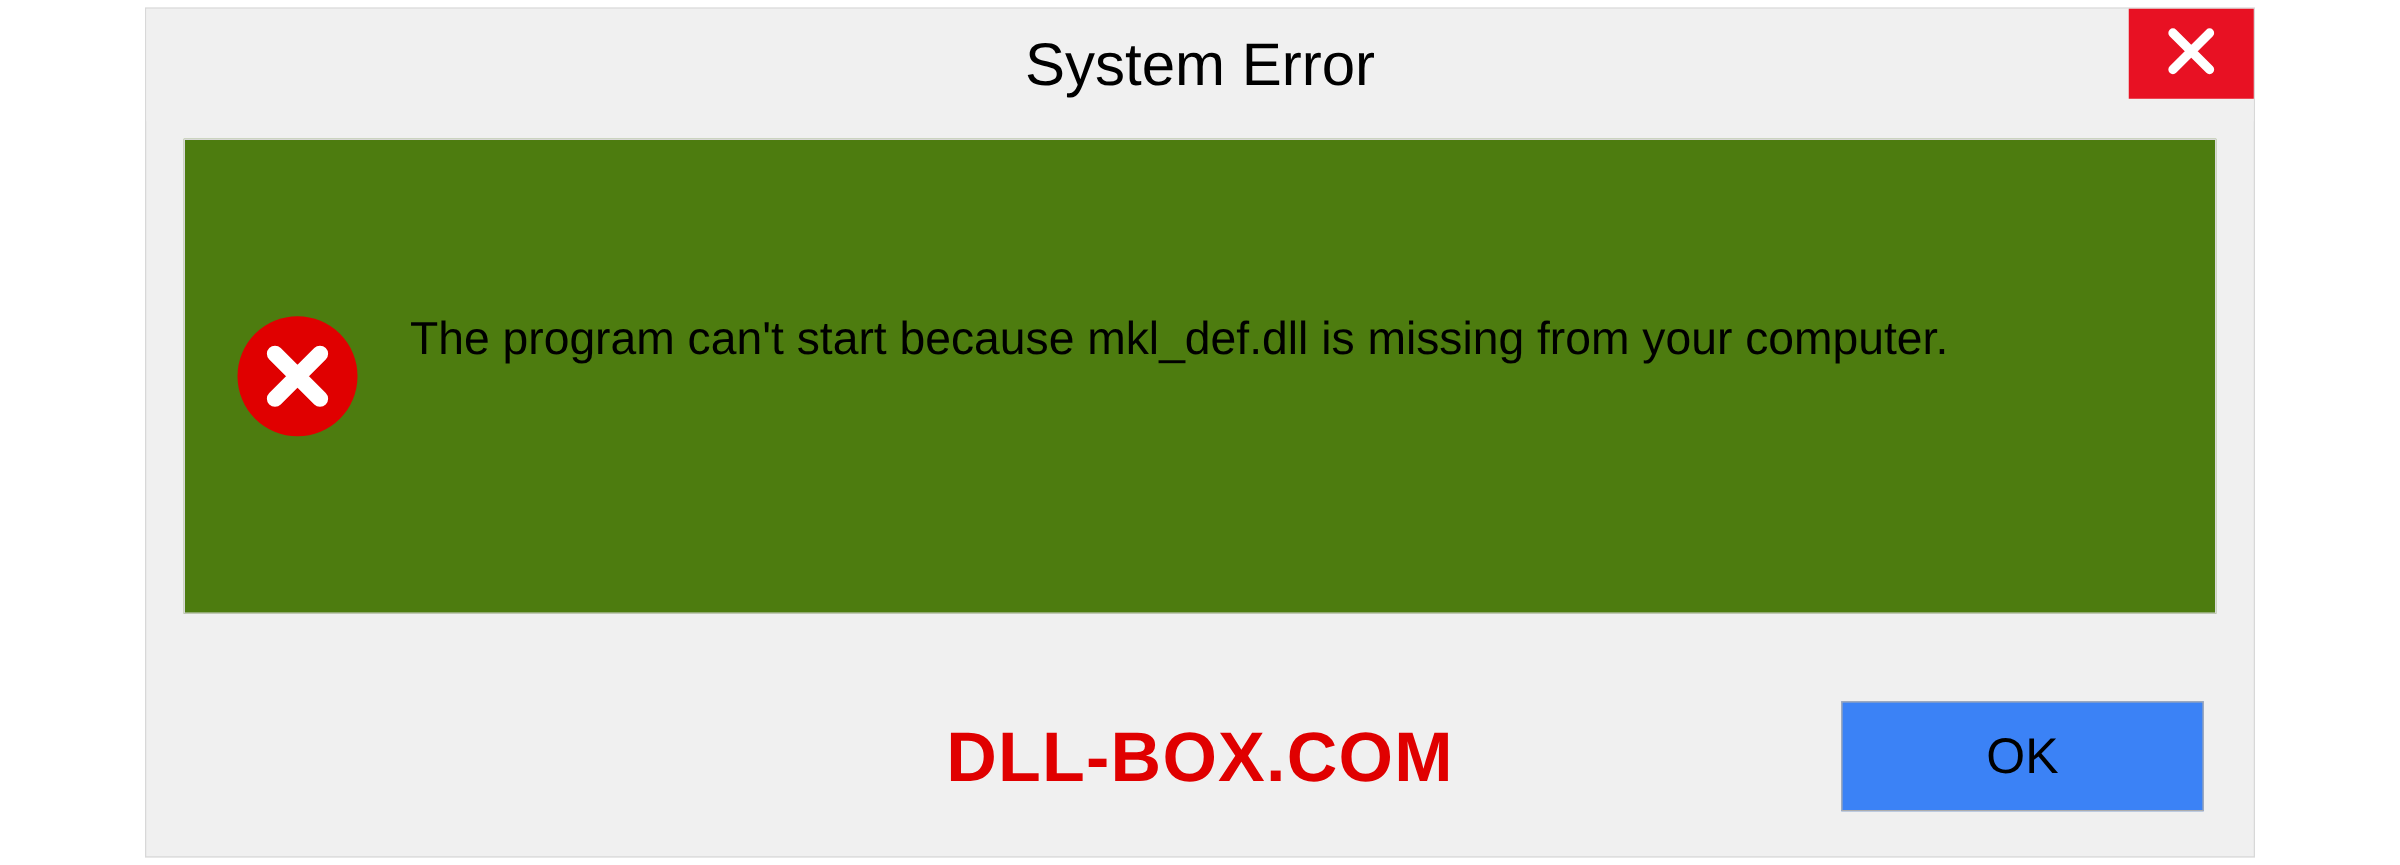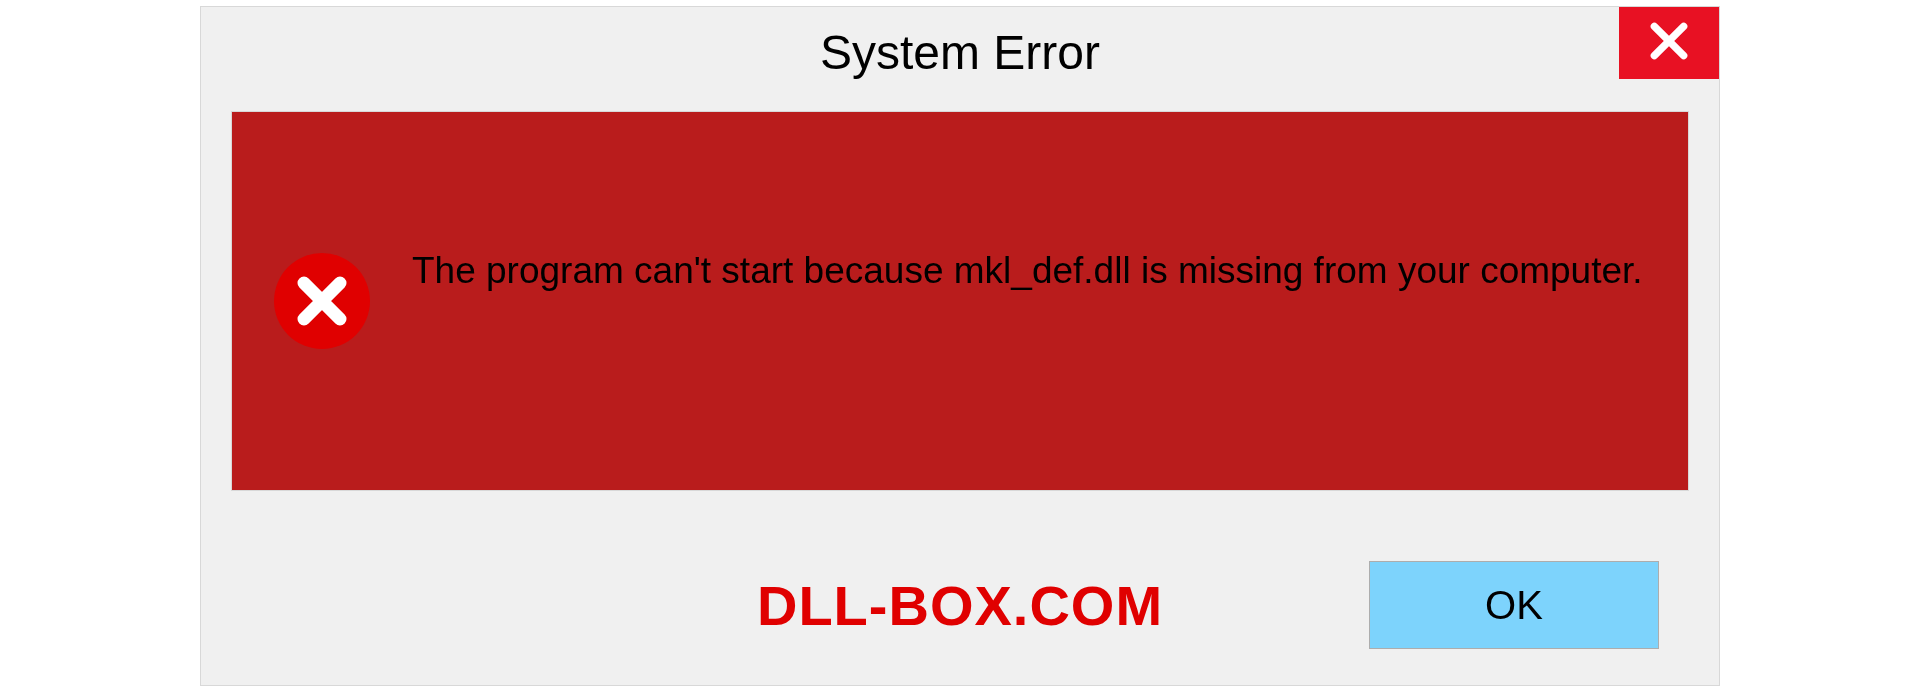--- a/index.html
+++ b/index.html
@@ -8,21 +8,21 @@
       box-sizing: border-box;
     }
     body {
       font-family: 'Segoe UI', Tahoma, Arial, sans-serif;
       background: #ffffff;
       width: 1920px;
       height: 692px;
       overflow: hidden;
     }
     .dialog-window {
-      width: 1520px;
+      width: 1688px;
       height: 680px;
       margin: 6px auto;
       background: #f0f0f0;
       border: 1px solid #d8d8d8;
       position: relative;
     }
     .titlebar {
       height: 90px;
       display: flex;
       align-items: center;
@@ -47,21 +47,21 @@
       align-items: center;
       justify-content: center;
       cursor: pointer;
     }
     .close-button svg {
       width: 44px;
       height: 44px;
     }
     .content-panel {
       margin: 14px 30px 0 30px;
-      background: #b91c1c;
+      background: #4d7c0f;
       border: 1px solid #d8d8d8;
       height: 380px;
       display: flex;
       align-items: center;
       padding: 0 40px;
     }
     .error-icon {
       width: 100px;
       height: 100px;
       flex-shrink: 0;
@@ -83,38 +83,38 @@
     }
     .footer {
       position: absolute;
       bottom: 0;
       left: 0;
       right: 0;
       height: 160px;
       display: flex;
       align-items: center;
       justify-content: flex-end;
-      padding: 0 60px;
+      padding: 0 40px;
       text-align: center;
     }
     .watermark {
       position: absolute;
       left: 50%;
       transform: translateX(-50%);
       font-size: 56px;
       font-weight: 800;
       color: #e00000;
       letter-spacing: 1px;
       font-family: Arial, Helvetica, sans-serif;
       user-select: none;
     }
     .ok-button {
       width: 290px;
       height: 88px;
-      background: #7dd3fc;
+      background: #3b82f6;
       border: 1px solid #adadad;
       font-size: 40px;
       color: #000000;
       display: flex;
       align-items: center;
       justify-content: center;
       cursor: pointer;
       font-family: 'Segoe UI', Tahoma, Arial, sans-serif;
     }
   </style>

